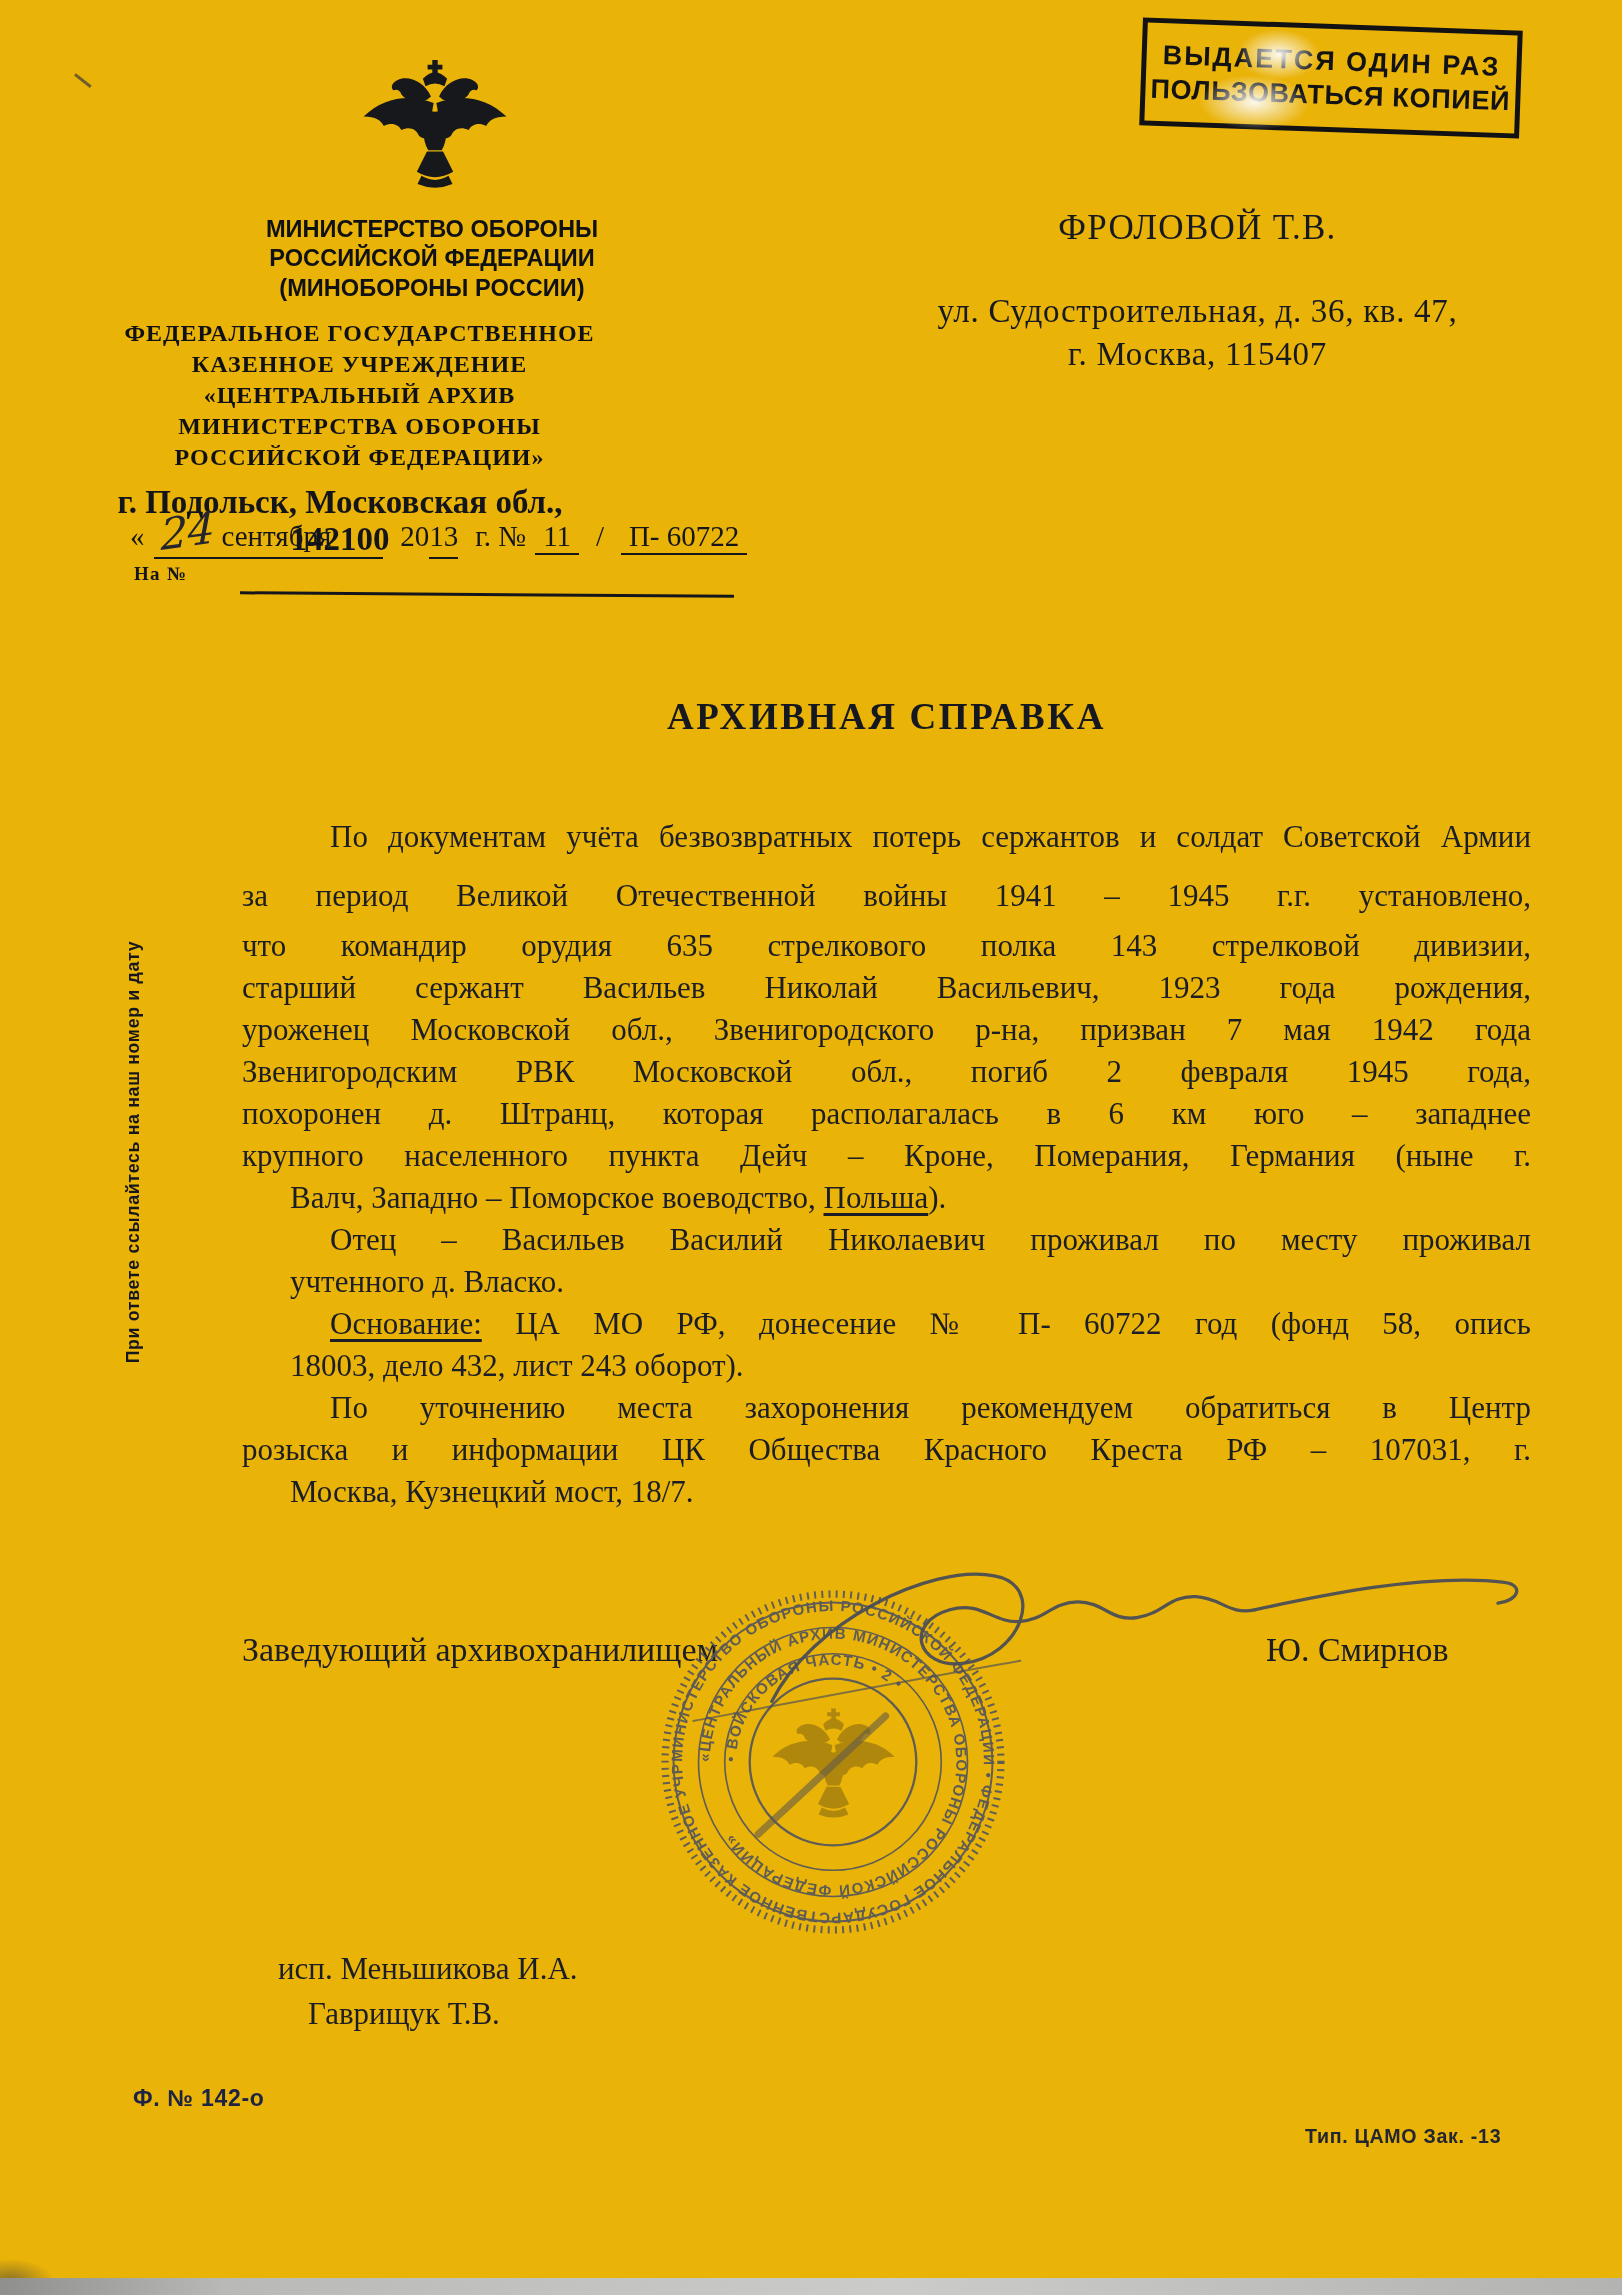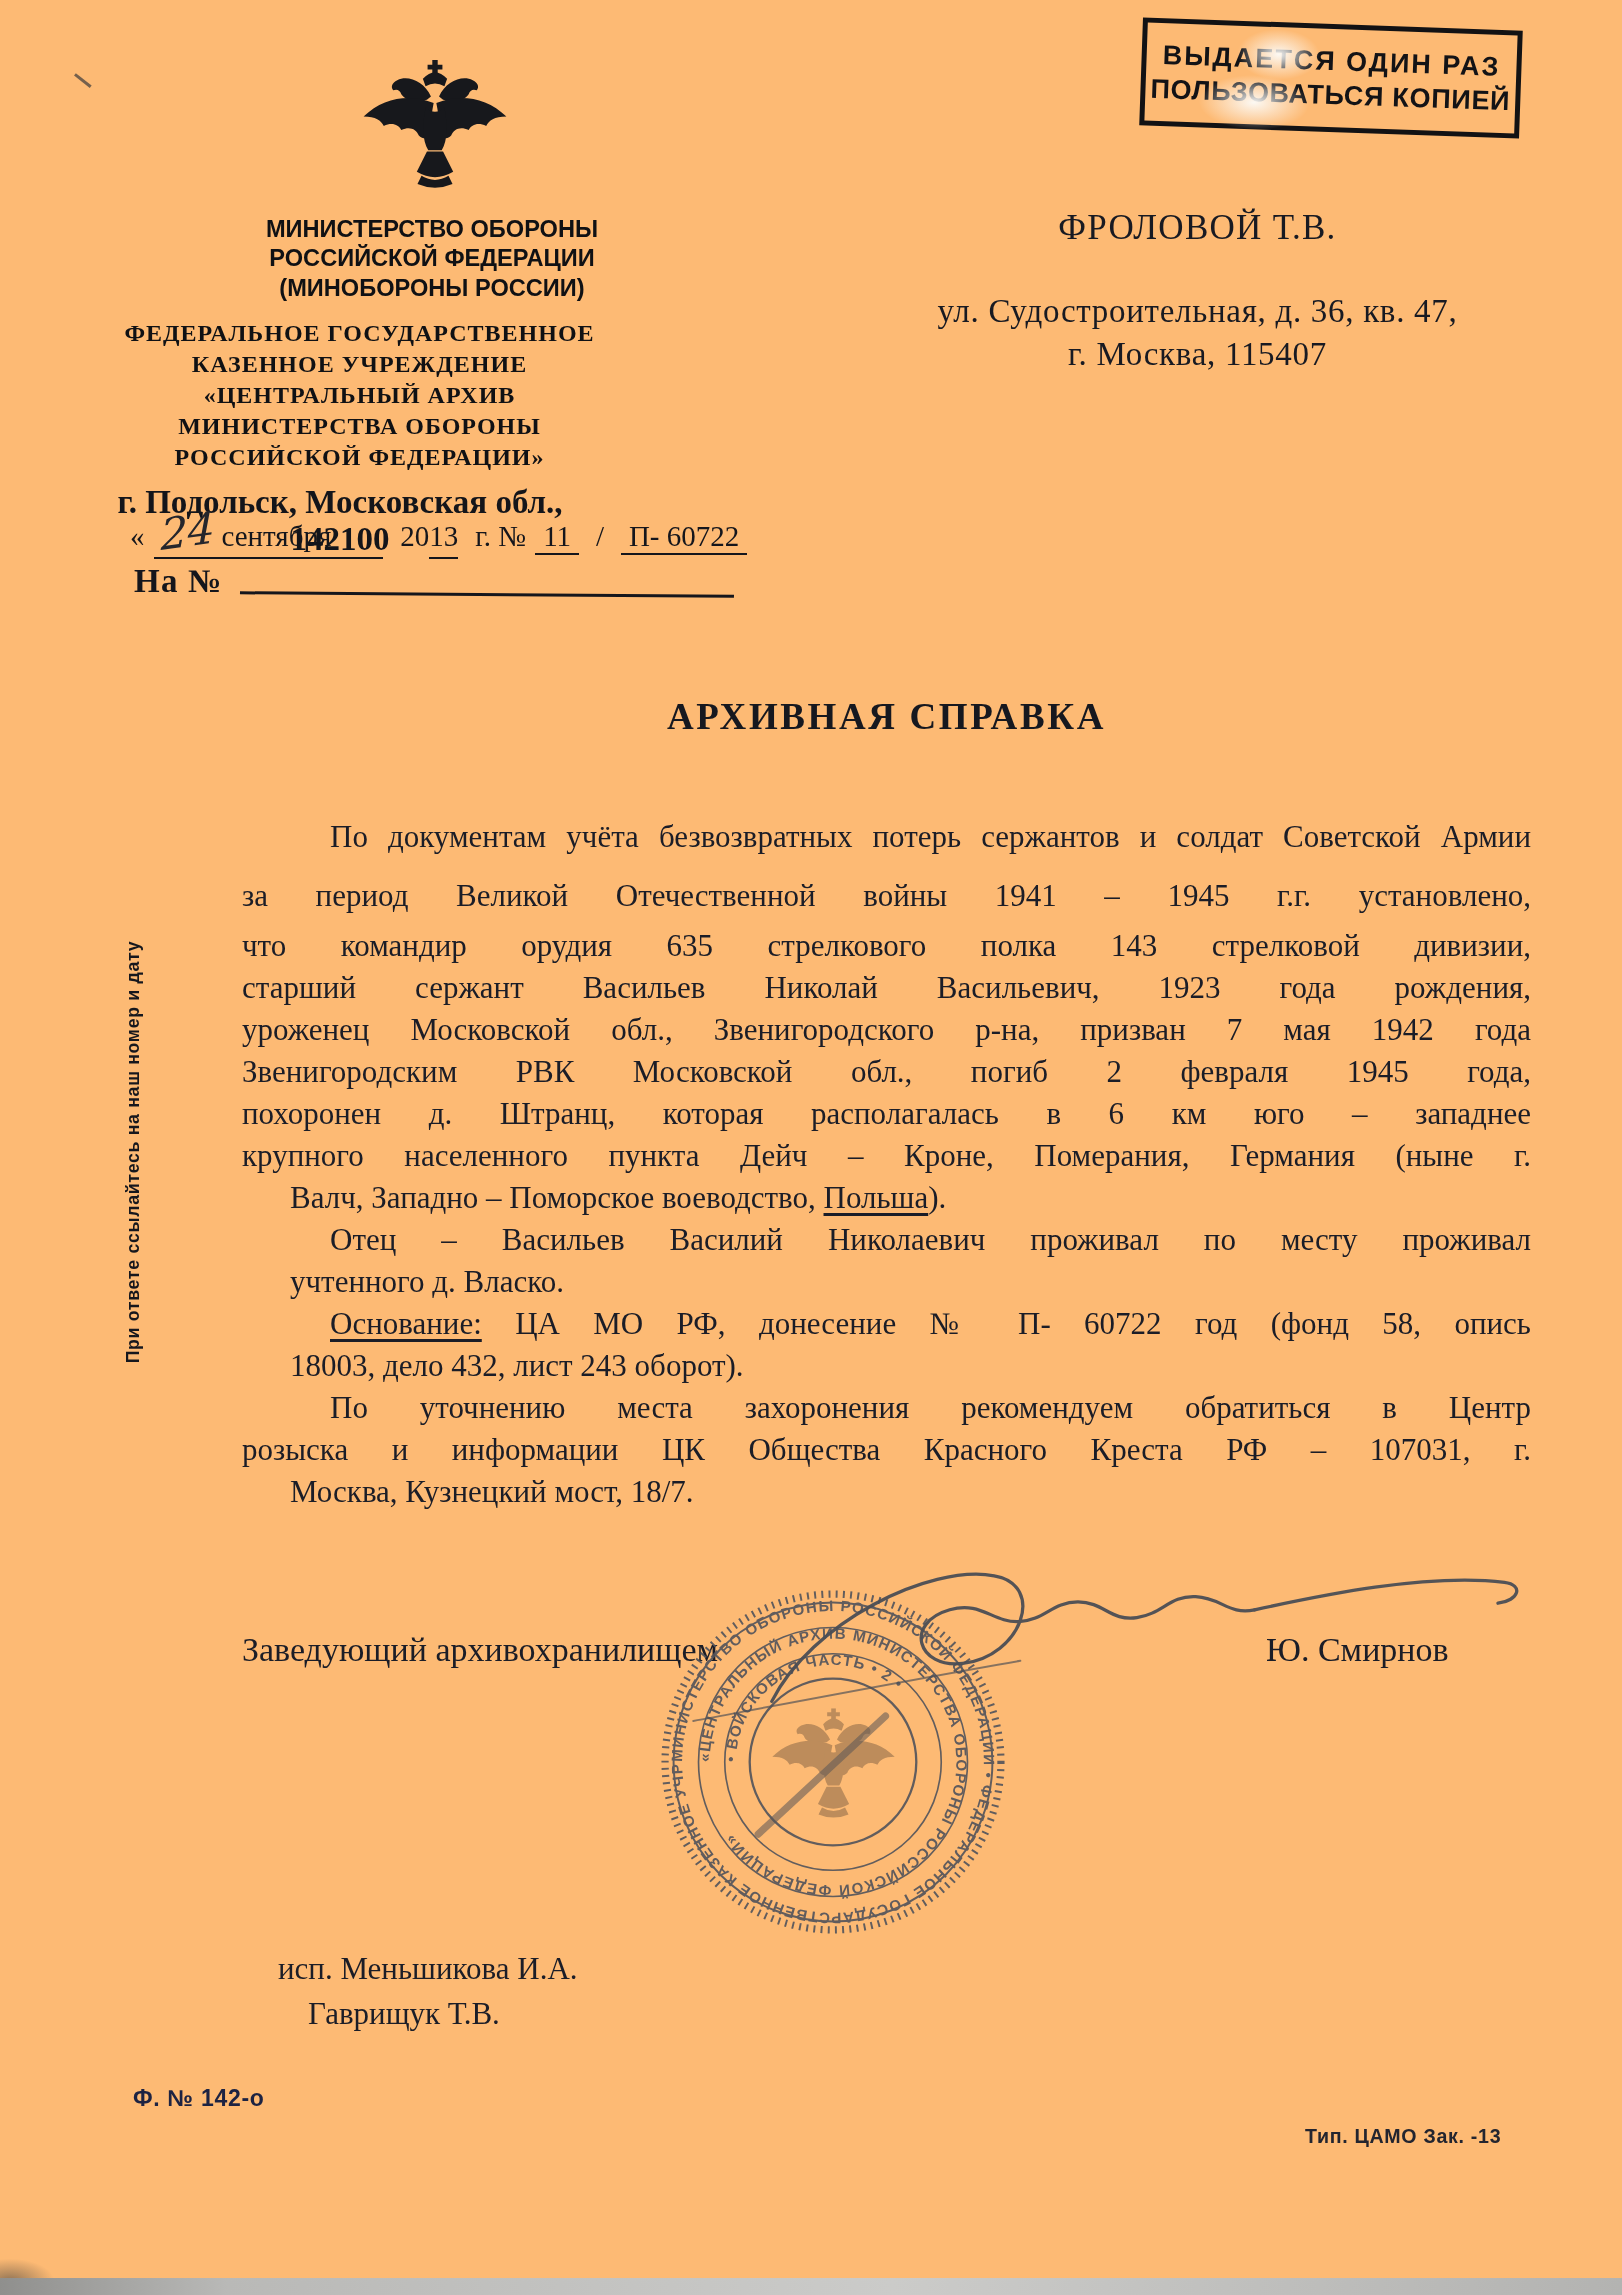--- a/index.html
+++ b/index.html
@@ -1,18 +1,18 @@
 <!DOCTYPE html>
 <html lang="ru" style="font-size:10.5px"><head>
 <meta charset="utf-8">
 <style>
   html,body{margin:0;padding:0;background:#e8e8e6;}
   .page{
     position:relative; width:1623px; height:2295px;
-    background:#fdba74; overflow:hidden;
+    background:#eab308; overflow:hidden;
     font-family:"Liberation Serif", serif; color:#1c1e26;
   }
   
   .copy-stamp{
     position:absolute; left:1141px; top:23.6px; width:370px; height:98px;
     border:5.9px solid #121214; transform:rotate(2deg);
     display:flex; flex-direction:column; justify-content:center; align-items:center;
     font-family:"Liberation Sans", sans-serif; font-weight:bold; color:#131316;
   }
   .copy-stamp .cs1{font-size:27px; letter-spacing:2px; line-height:34px;}
@@ -45,21 +45,21 @@
   .date-line .seg{display:inline-block;}
   .uline{border-bottom:2.6px solid #15161c; padding-bottom:3.9px;}
   .hand-day{
     display:inline-block; font-family:"DejaVu Serif", serif; font-style:italic;
     font-size:43px; line-height:26px; transform:rotate(-8deg) skewX(-8deg);
     color:#25262c; padding:0 6.5px;
   }
   .m-r14{margin-right:9.2px;} .m-r26{margin-right:17px;}
   .pad-month{padding-right:52px;} .pad-num{padding:0 7.9px;}
   .ref-line{
-    position:absolute; left:134px; top:563px; font-weight:bold; font-size:33px; color:#15161c;
+    position:absolute; left:134px; top:563px; font-weight:bold; font-size:19px; color:#15161c;
     letter-spacing:1.3px;
   }
   .ref-underline{
     position:absolute; left:240px; top:588px; width:494px; height:5.2px;
     border-bottom:3.3px solid #15161c; transform:rotate(0.4deg);
   }
   .side-note{
     position:absolute; left:133px; top:1152px;
     transform:translate(-50%,-50%) rotate(-90deg);
     white-space:nowrap; font-family:"Liberation Sans", sans-serif;

